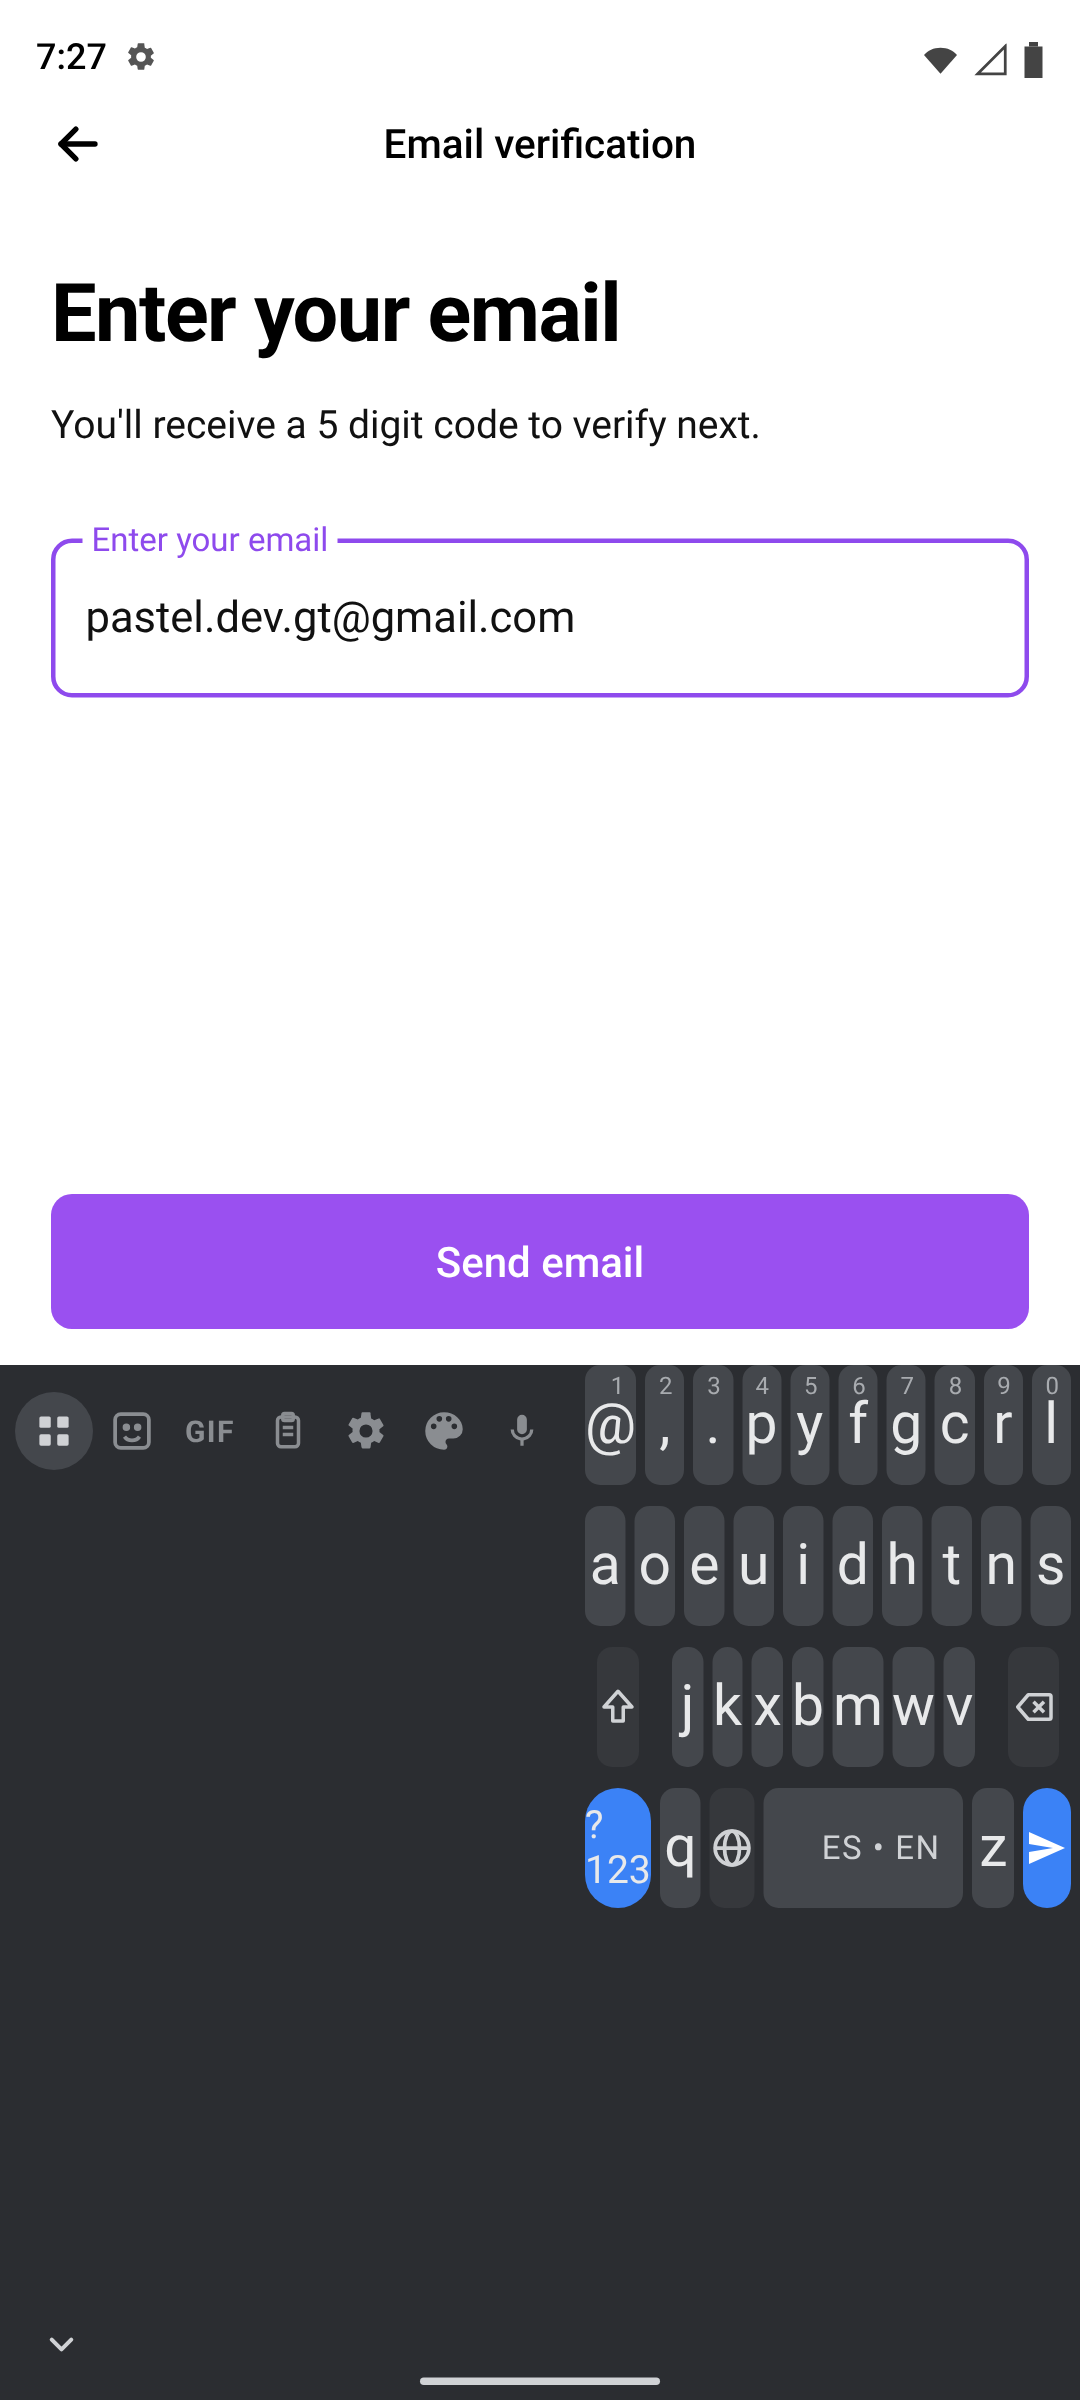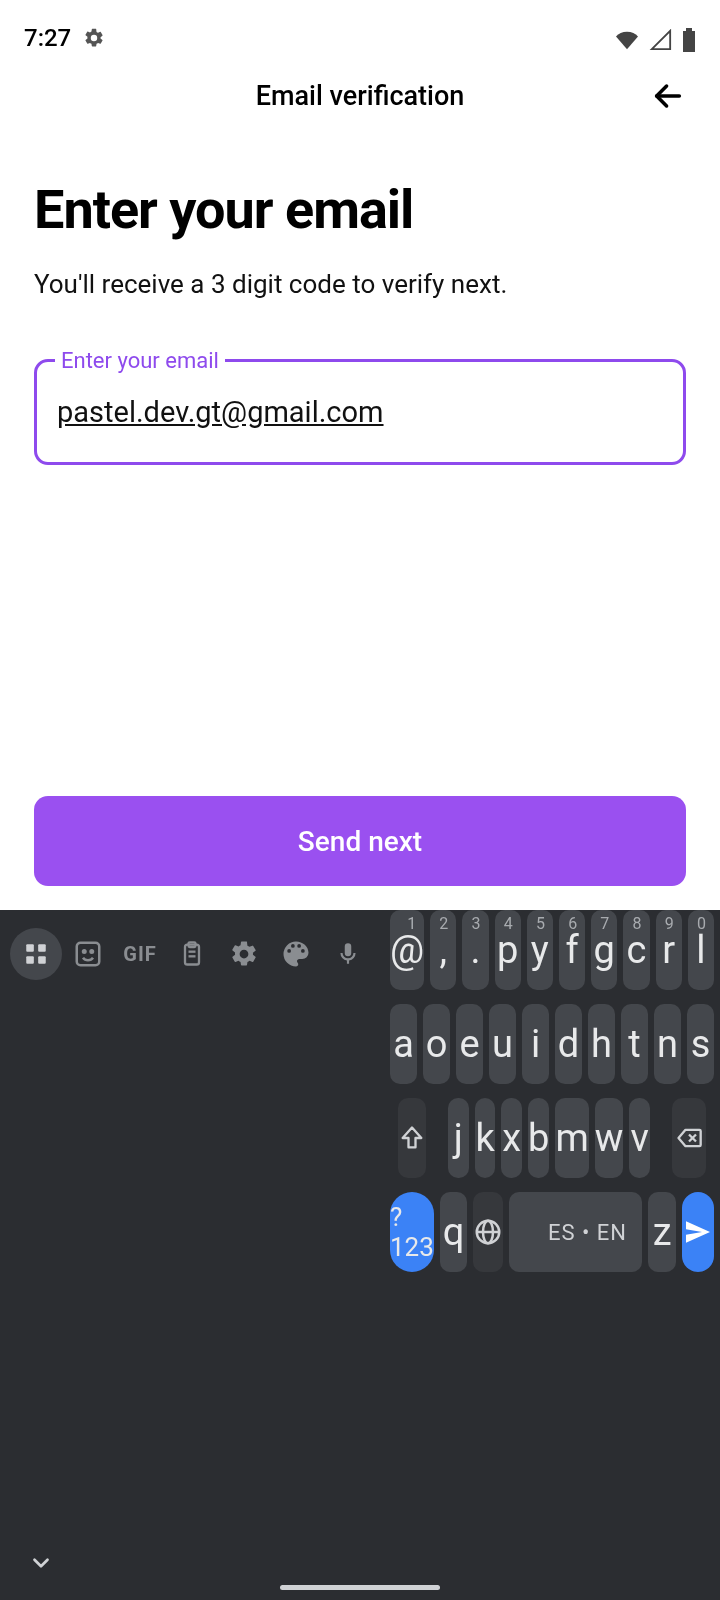--- a/index.html
+++ b/index.html
@@ -4,31 +4,31 @@
   <style>
     * { margin: 0; padding: 0; box-sizing: border-box; font-family: -apple-system, BlinkMacSystemFont, 'Segoe UI', Roboto, sans-serif; }
     body { width: 720px; height: 1600px; background: #fff; display: flex; flex-direction: column; overflow: hidden; }
     
     .status-bar { height: 52px; display: flex; align-items: flex-end; justify-content: space-between; padding: 0 24px; }
     .status-left { display: flex; align-items: center; gap: 12px; }
     .status-time { font-size: 24px; font-weight: 500; color: #000; }
     .status-right { display: flex; align-items: center; gap: 8px; }
     .icon-svg { display: block; }
     
-    .header { height: 88px; display: flex; align-items: center; padding: 0 34px; position: relative; justify-content: flex-end; }
+    .header { height: 88px; display: flex; align-items: center; padding: 0 34px; position: relative; }
     .back-btn { width: 36px; height: 36px; display: flex; align-items: center; justify-content: center; cursor: pointer; }
     .header-title { position: absolute; left: 50%; transform: translateX(-50%); font-size: 27px; font-weight: 500; color: #000; }
     
     .content { padding: 38px 34px 0; flex: 1; display: flex; flex-direction: column; }
     .page-title { font-size: 54px; font-weight: 700; color: #000; letter-spacing: -1px; margin-bottom: 28px; }
     .page-sub { font-size: 26px; color: #111; margin-bottom: 60px; }
     
     .field-wrap { position: relative; border: 3px solid #8e4aed; border-radius: 14px; height: 106px; }
     .field-label { position: absolute; top: -14px; left: 18px; background: #fff; padding: 0 6px; color: #8e4aed; font-size: 22px; }
-    .field-input { width: 100%; height: 100%; border: none; outline: none; padding: 0 20px; font-size: 29px; color: #111; background: transparent; border-radius: 14px; text-decoration: underline; }
+    .field-input { width: 100%; height: 100%; border: none; outline: none; padding: 0 20px; font-size: 29px; color: #111; background: transparent; border-radius: 14px; }
     
     .spacer { flex: 1; }
     
     .send-btn { margin: 0 0 24px; height: 90px; background: #9a50f0; border: none; border-radius: 14px; color: #fff; font-size: 28px; font-weight: 500; cursor: pointer; width: 100%; }
     
     .keyboard { background: #2b2d31; height: 620px; display: flex; flex-direction: row; }
     .kb-toolbar { height: 88px; display: flex; align-items: center; justify-content: space-around; padding: 0 10px; }
     .kb-tool { width: 52px; height: 52px; display: flex; align-items: center; justify-content: center; color: #8a8d91; border-radius: 26px; }
     .kb-tool.active { background: #44474c; }
     .kb-rows { flex: 1; display: flex; flex-direction: column; gap: 14px; padding: 0 6px 10px; }
@@ -85,30 +85,30 @@
     <svg width="34" height="34" viewBox="0 0 24 24" fill="none" stroke="#000" stroke-width="2.5" stroke-linecap="round" stroke-linejoin="round">
         <line x1="20" y1="12" x2="4" y2="12"></line>
         <polyline points="11 5 4 12 11 19"></polyline>
       </svg>
   </div>
   <div class="header-title">Email verification</div>
 </div>
 
 <div class="content">
   <h1 class="page-title">Enter your email</h1>
-  <p class="page-sub">You'll receive a 3 digit code to verify next.</p>
+  <p class="page-sub">You'll receive a 5 digit code to verify next.</p>
 
   <div class="field-wrap">
     <span class="field-label">Enter your email</span>
     <input class="field-input" type="text" value="pastel.dev.gt@gmail.com" style="">
   </div>
 
   <div class="spacer"></div>
 
-  <button class="send-btn">Send next</button>
+  <button class="send-btn">Send email</button>
 </div>
 
 <div class="keyboard">
   <div class="kb-toolbar">
     <div class="kb-tool active">
       <svg width="26" height="26" viewBox="0 0 24 24" fill="#d0d2d5">
           <rect x="3" y="3" width="7" height="7" rx="1"></rect>
           <rect x="14" y="3" width="7" height="7" rx="1"></rect>
           <rect x="3" y="14" width="7" height="7" rx="1"></rect>
           <rect x="14" y="14" width="7" height="7" rx="1"></rect>

